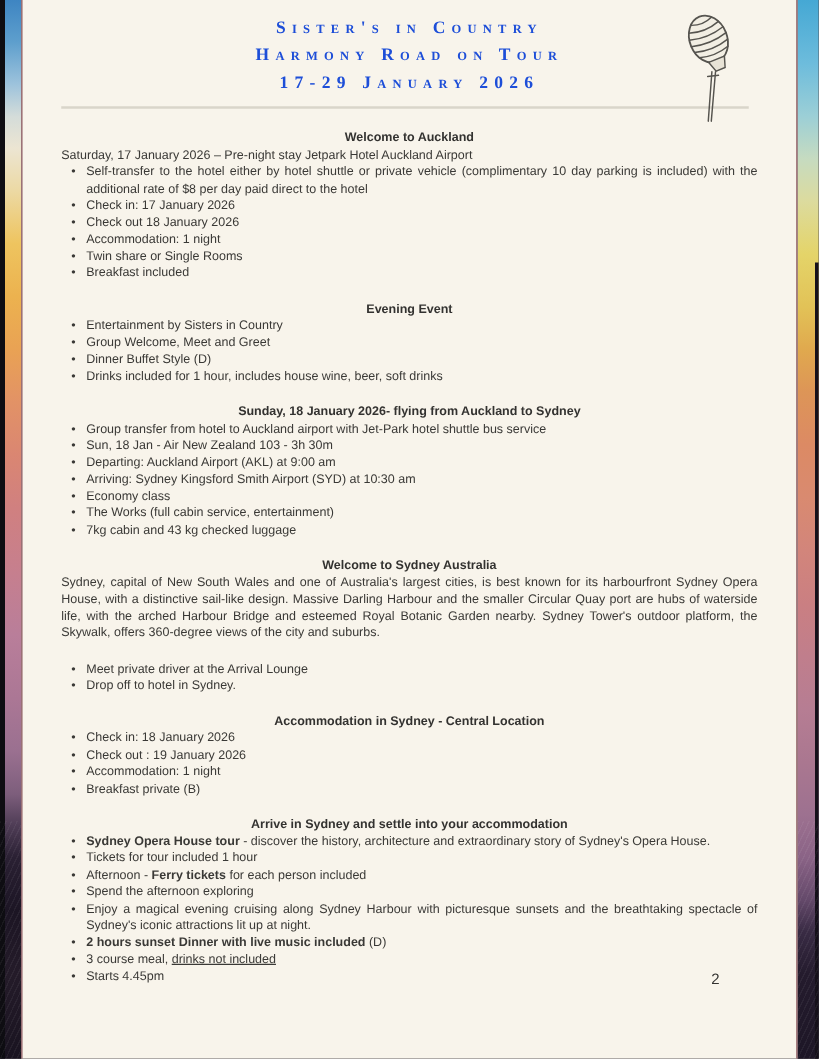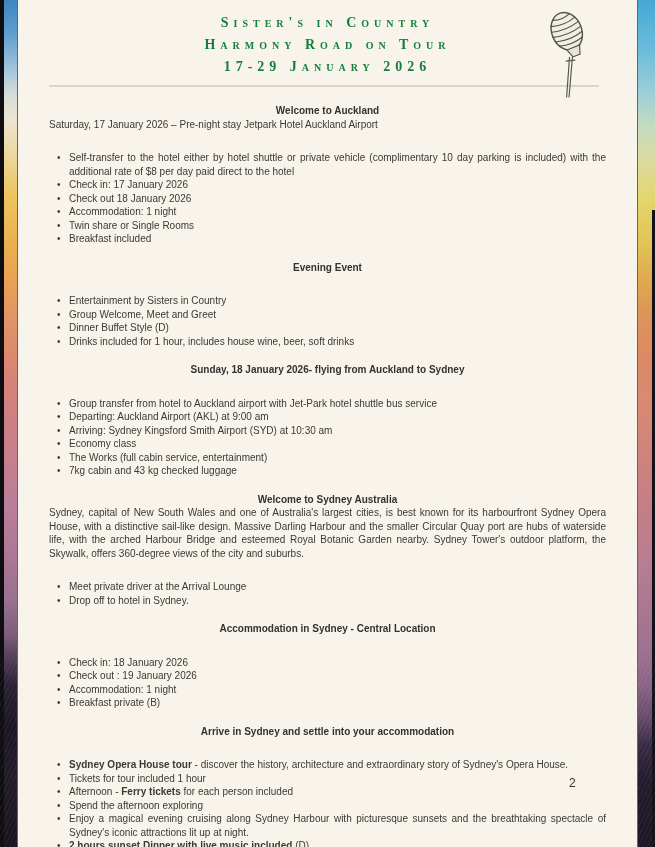--- a/index.html
+++ b/index.html
@@ -58,34 +58,34 @@
   }
   header{position:relative;padding-top:12px;}
   .title-line{
     text-align:center;
     font-family:"Liberation Serif","DejaVu Serif",serif;
     font-variant:small-caps;
     font-weight:700;
     font-size:14px;
     letter-spacing:5px;
     line-height:22px;
-    color:#15803d;
+    color:#1d4ed8;
   }
   .rule{
     margin:7px 38px 0 31px;
     border-top:2px solid var(--divider);
   }
   .mic{position:absolute;top:3px;right:38px;width:58px;height:97px;}
   
   main{padding:17px 31px 0 31px;font-size:10px;line-height:13.5px;}
   section{margin-bottom:15px;}
   .h{font-weight:bold;color:#333230;text-align:center;}
   .intro{}
   .para{text-align:justify;}
-  ul{list-style:none;margin-top:20px;}
+  ul{list-style:none;}
   li{
     position:relative;
     padding-left:20px;
     text-align:justify;
   }
   li::before{
     content:"\2022";
     position:absolute;left:8px;top:0;
     font-size:10px;color:#3a3936;
   }
@@ -147,20 +147,21 @@
             <li>Entertainment by Sisters in Country</li>
             <li>Group Welcome, Meet and Greet</li>
             <li>Dinner Buffet Style (D)</li>
             <li>Drinks included for 1 hour, includes house wine, beer, soft drinks</li>
           </ul>
         </section>
         <section class="sec">
           <div class="h">Sunday, 18 January 2026- flying from Auckland to Sydney</div>
           <ul>
             <li>Group transfer from hotel to Auckland airport with Jet-Park hotel shuttle bus service</li>
+            <li>Sun, 18 Jan - Air New Zealand 103 - 3h 30m</li>
             <li>Departing: Auckland Airport (AKL) at 9:00 am</li>
             <li>Arriving: Sydney Kingsford Smith Airport (SYD) at 10:30 am</li>
             <li>Economy class</li>
             <li>The Works (full cabin service, entertainment)</li>
             <li>7kg cabin and 43 kg checked luggage</li>
           </ul>
         </section>
         <section class="sec">
           <div class="h">Welcome to Sydney Australia</div>
           <div class="para">Sydney, capital of New South Wales and one of Australia's largest cities, is best known for its harbourfront Sydney Opera House, with a distinctive sail-like design. Massive Darling Harbour and the smaller Circular Quay port are hubs of waterside life, with the arched Harbour Bridge and esteemed Royal Botanic Garden nearby. Sydney Tower's outdoor platform, the Skywalk, offers 360-degree views of the city and suburbs.</div>

